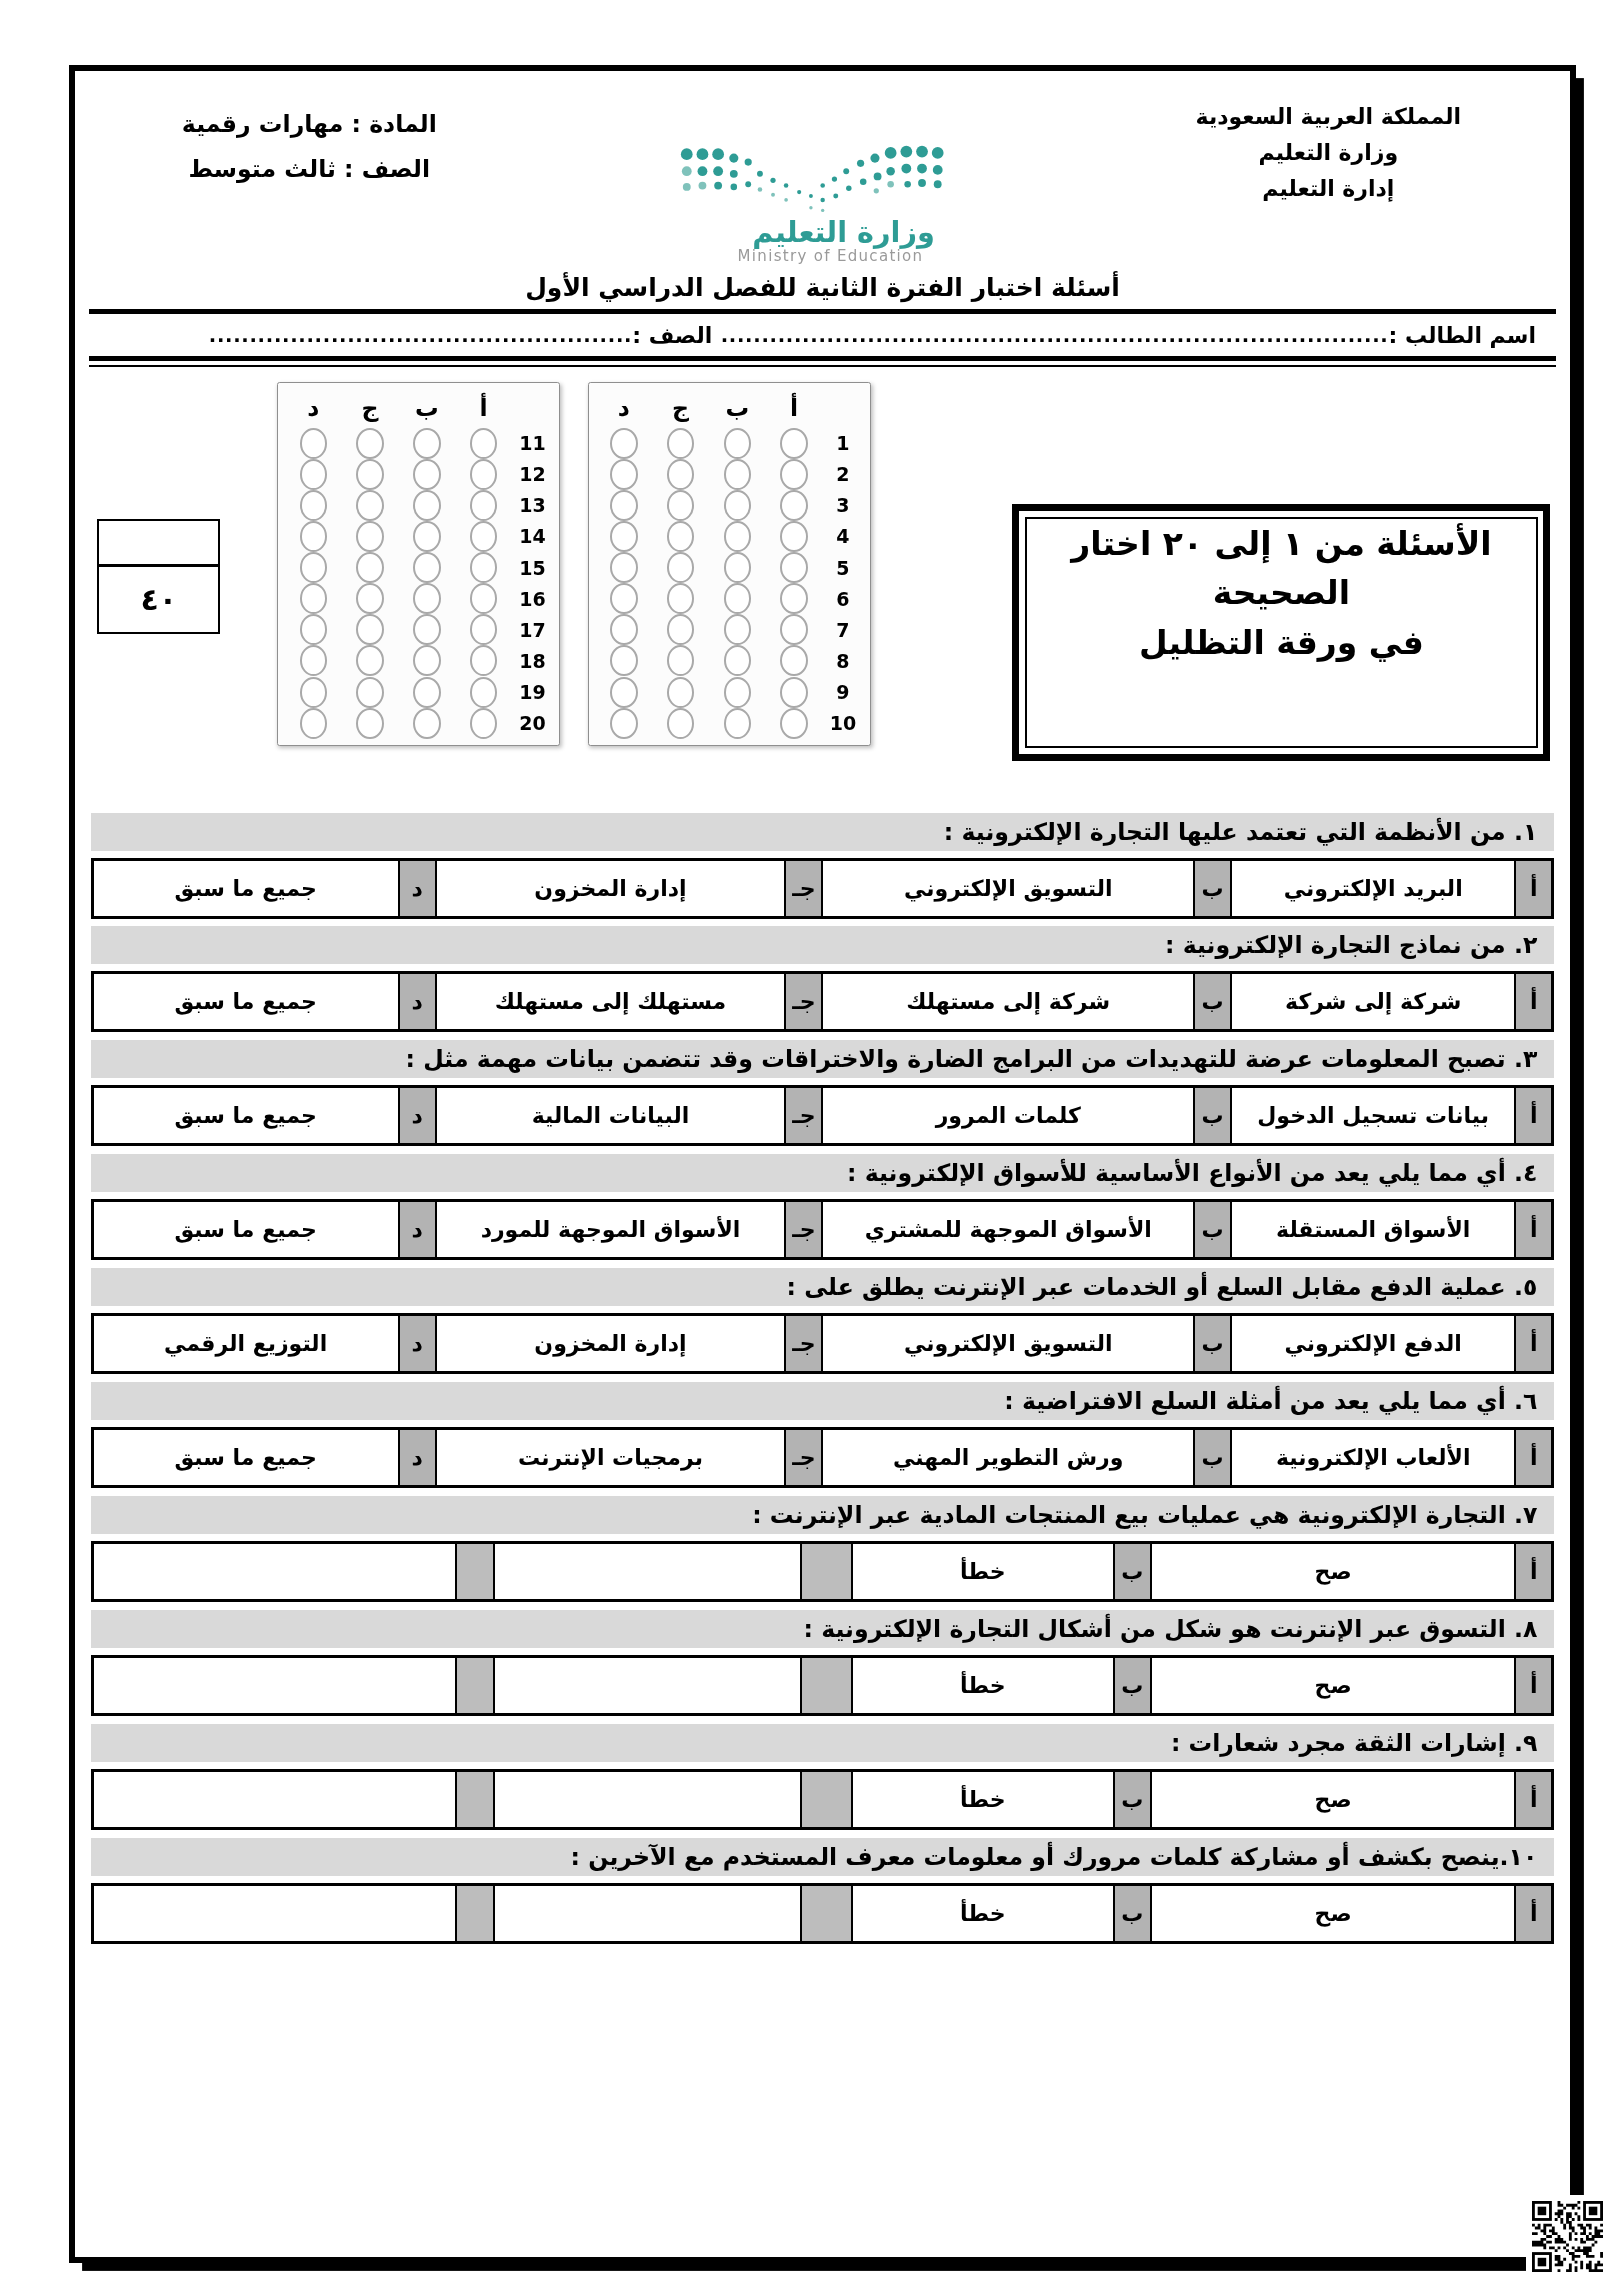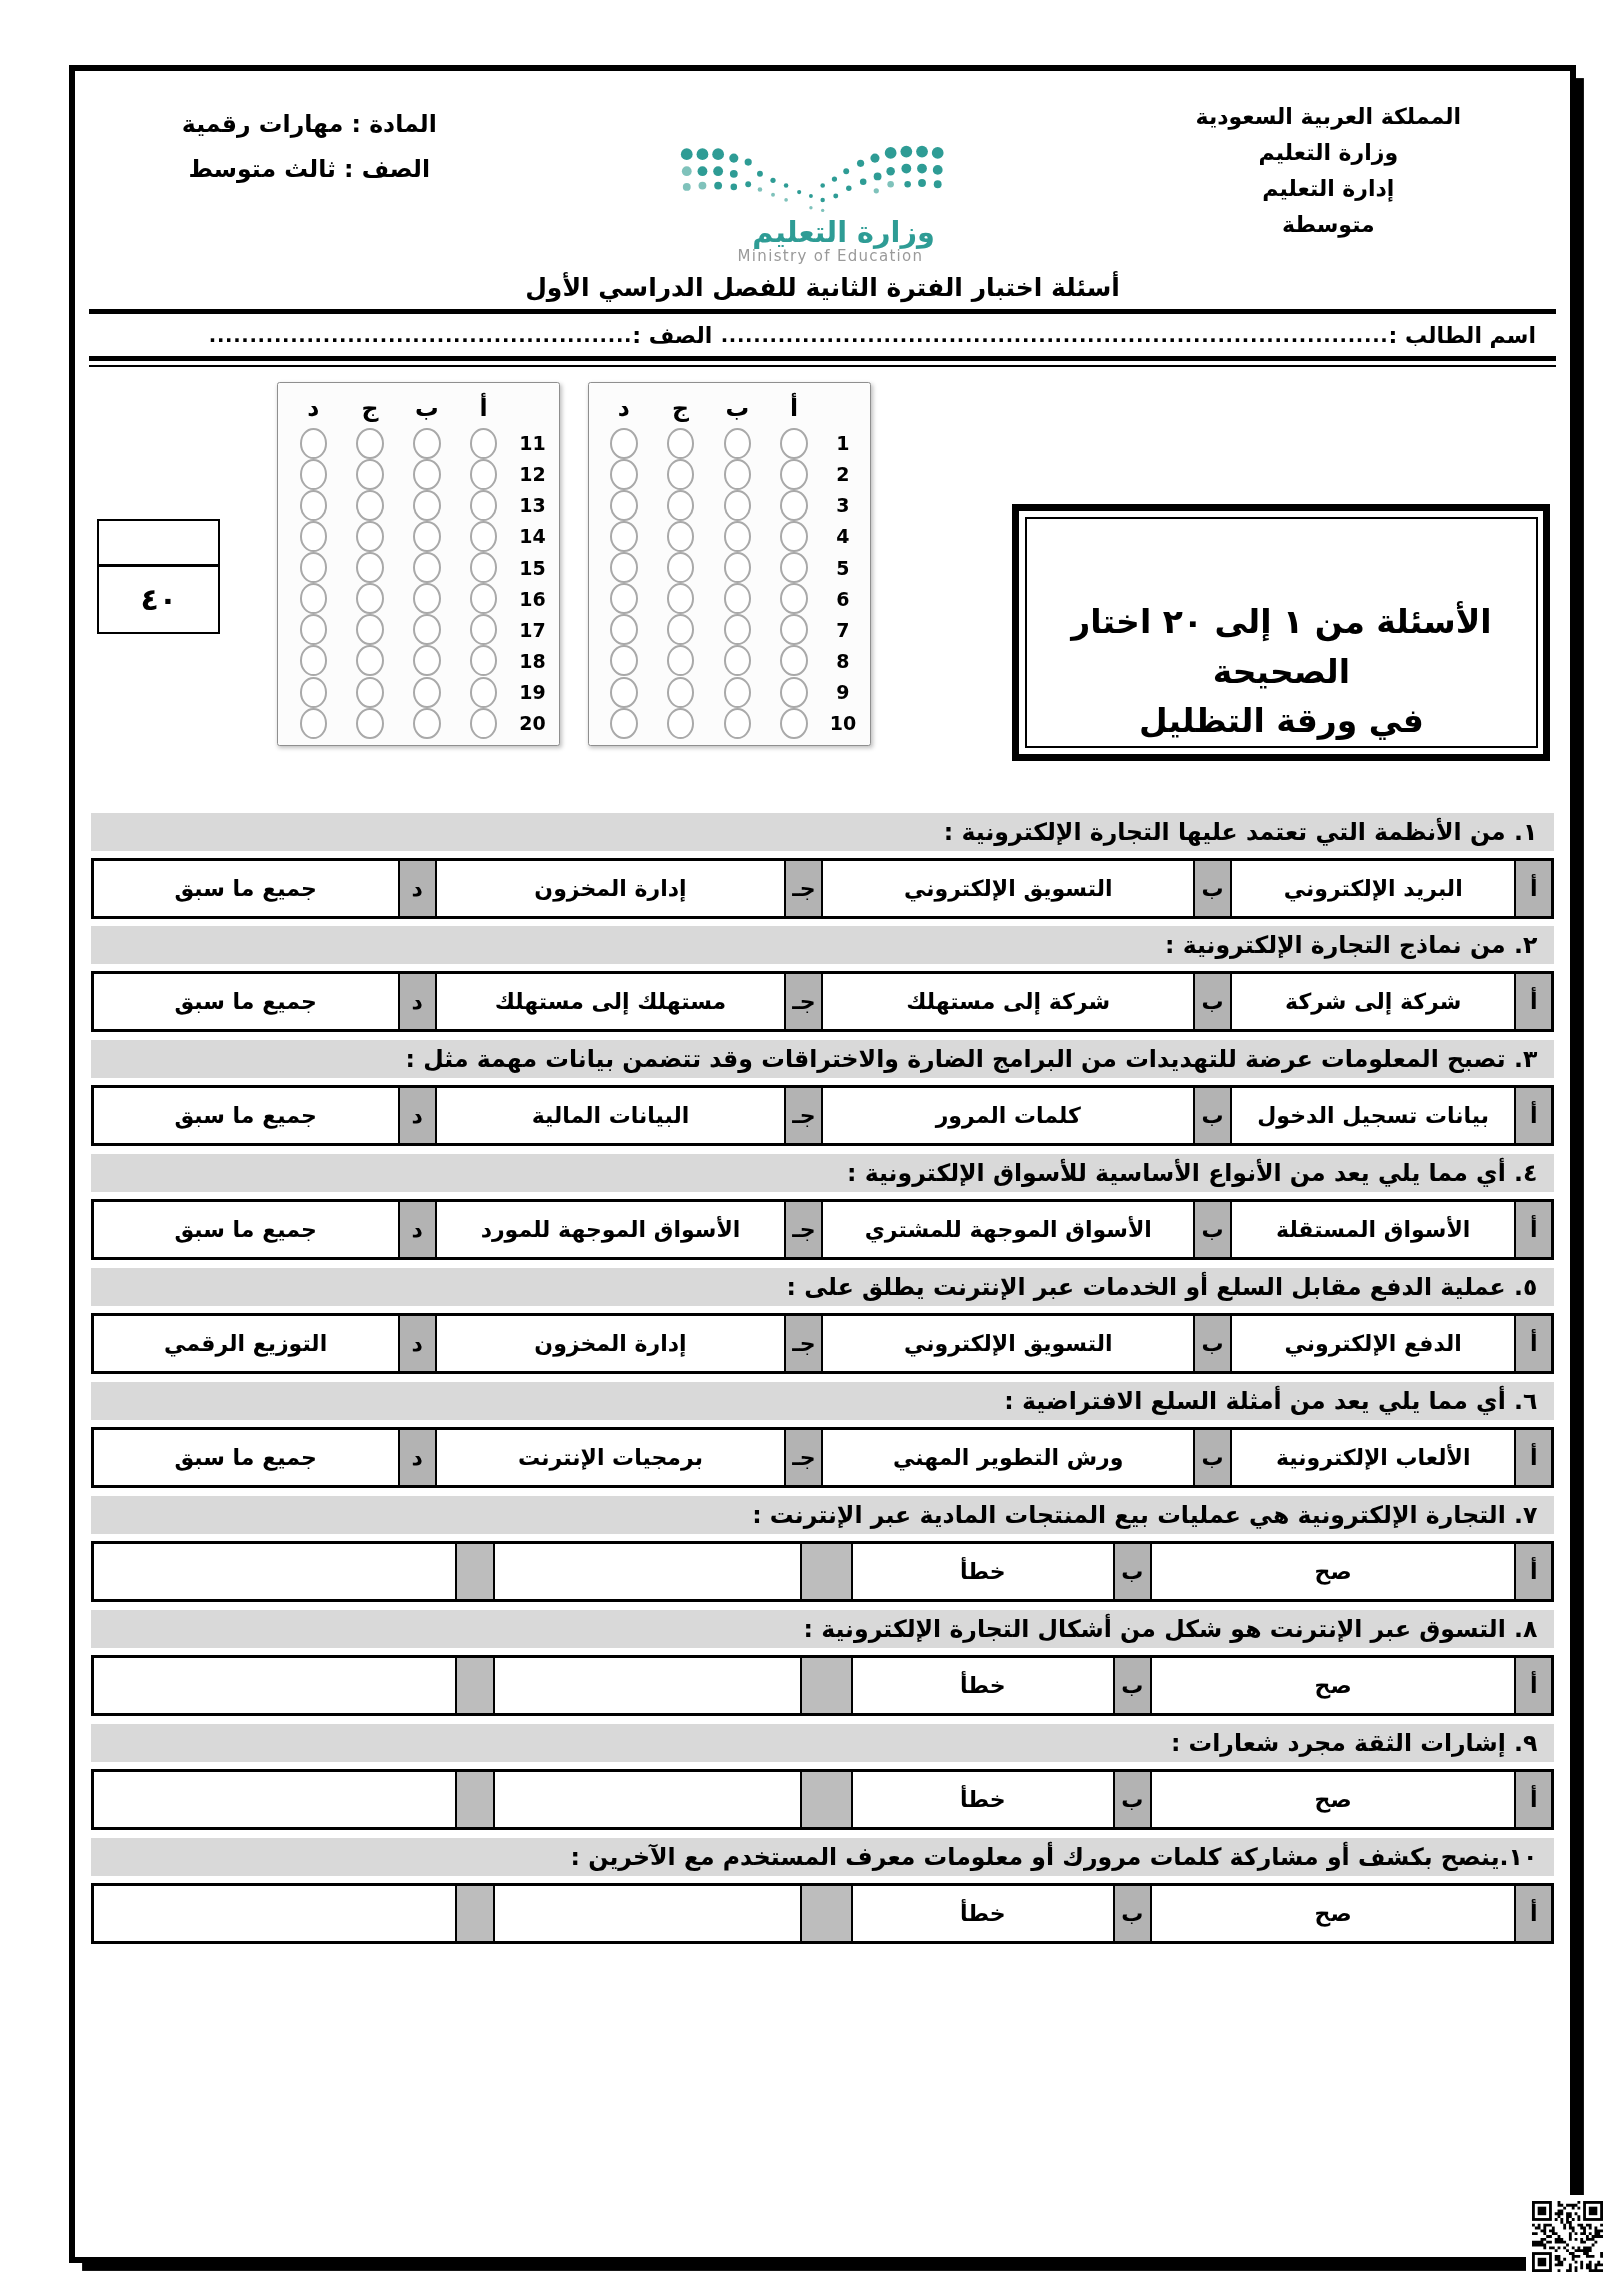--- a/index.html
+++ b/index.html
@@ -37,21 +37,21 @@
   .panel{width:283px;height:364px;background:#fcfcfc;border:1.3px solid #8f8f8f;border-radius:2.6px;
          box-shadow:1.3px 2px 4.6px rgba(0,0,0,.25);padding:9.2px 6.5px 6.5px;box-sizing:border-box;}
   .bubble-grid{display:grid;direction:rtl;grid-template-columns:41px repeat(4,1fr);
                grid-template-rows:35px repeat(10,1fr);height:100%;align-items:center;}
   .col-letter{text-align:center;font-size:23.6px;align-self:start;padding-top:1.3px;}
   .row-num{text-align:center;font-size:19px;color:#000000;direction:ltr;font-family:"DejaVu Sans",sans-serif;}
   .bubble{width:27.5px;height:31px;border:2px solid #a9a9a9;border-radius:50%;background:#fff;margin:0 auto;box-sizing:border-box;}
   .instruction{position:absolute;right:5.2px;top:137px;width:538px;height:257px;border:7.9px solid #000;
                padding:5.9px;box-sizing:border-box;background:#fff;}
   .instruction-inner{border:2.6px solid #000;height:100%;box-sizing:border-box;display:flex;flex-direction:column;
-                     justify-content:flex-end;align-items:center;font-size:33px;line-height:1.5;text-align:center;}
+                     justify-content:flex-start;align-items:center;font-size:33px;line-height:1.5;text-align:center;}
 
   
   .questions{margin-top:3.9px;padding:0 1.3px;direction:rtl;}
   .q-band{background:#d9d9d9;min-height:38px;display:flex;align-items:center;padding:2.6px 17px;
           font-size:23.6px;margin-bottom:7px;box-sizing:border-box;}
   .q-table{display:flex;direction:rtl;height:55px;border:3.3px solid #000;margin-bottom:7.9px;background:#fff;box-sizing:content-box;}
   .cell{display:flex;align-items:center;justify-content:center;font-size:22px;box-sizing:border-box;min-width:0;}
   .q-table > .cell:not(:last-child){border-left:2px solid #000;}
   .lbl{background:#b3b3b3;flex:0 0 37px;}
   .sep{background:#bdbdbd;}
@@ -68,21 +68,20 @@
 <body>
 
 <div class="frame">
   <div class="inner">
 
     <div class="header">
       <div class="h-right">
         <div>المملكة العربية السعودية</div>
         <div>وزارة التعليم</div>
         <div>إدارة التعليم</div>
-        <div>متوسطة</div>
       </div>
 
       <div class="h-center">
         <svg width="281" height="121" viewBox="0 0 430 185">
           <g fill="#2e9c95">
             <circle cx="18" cy="14" r="9"></circle>
               <circle cx="42" cy="14" r="9"></circle>
               <circle cx="66" cy="14" r="9"></circle>
             <circle cx="90" cy="20" r="7"></circle>
               <circle cx="112" cy="26" r="5.5"></circle>

